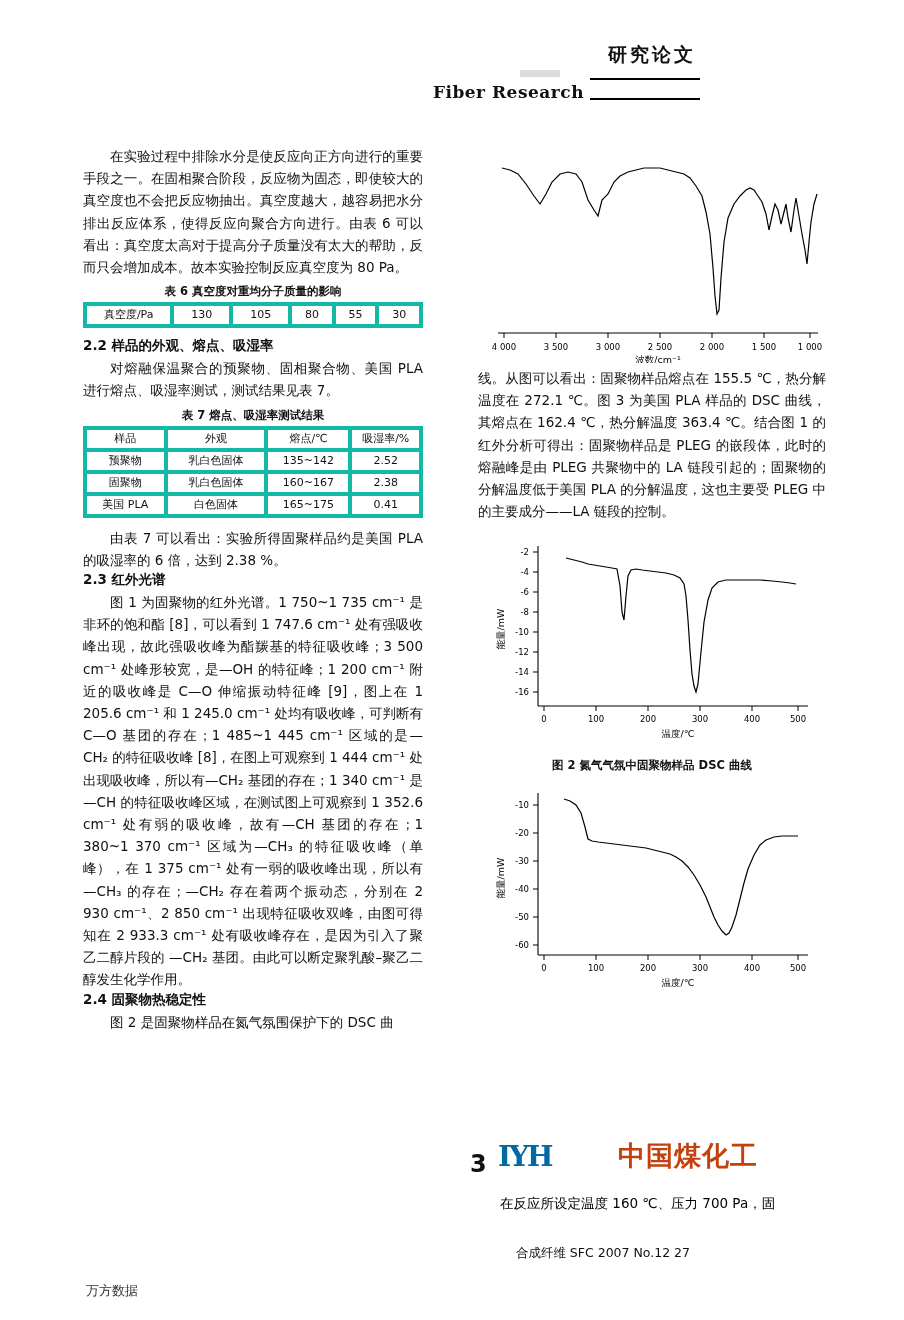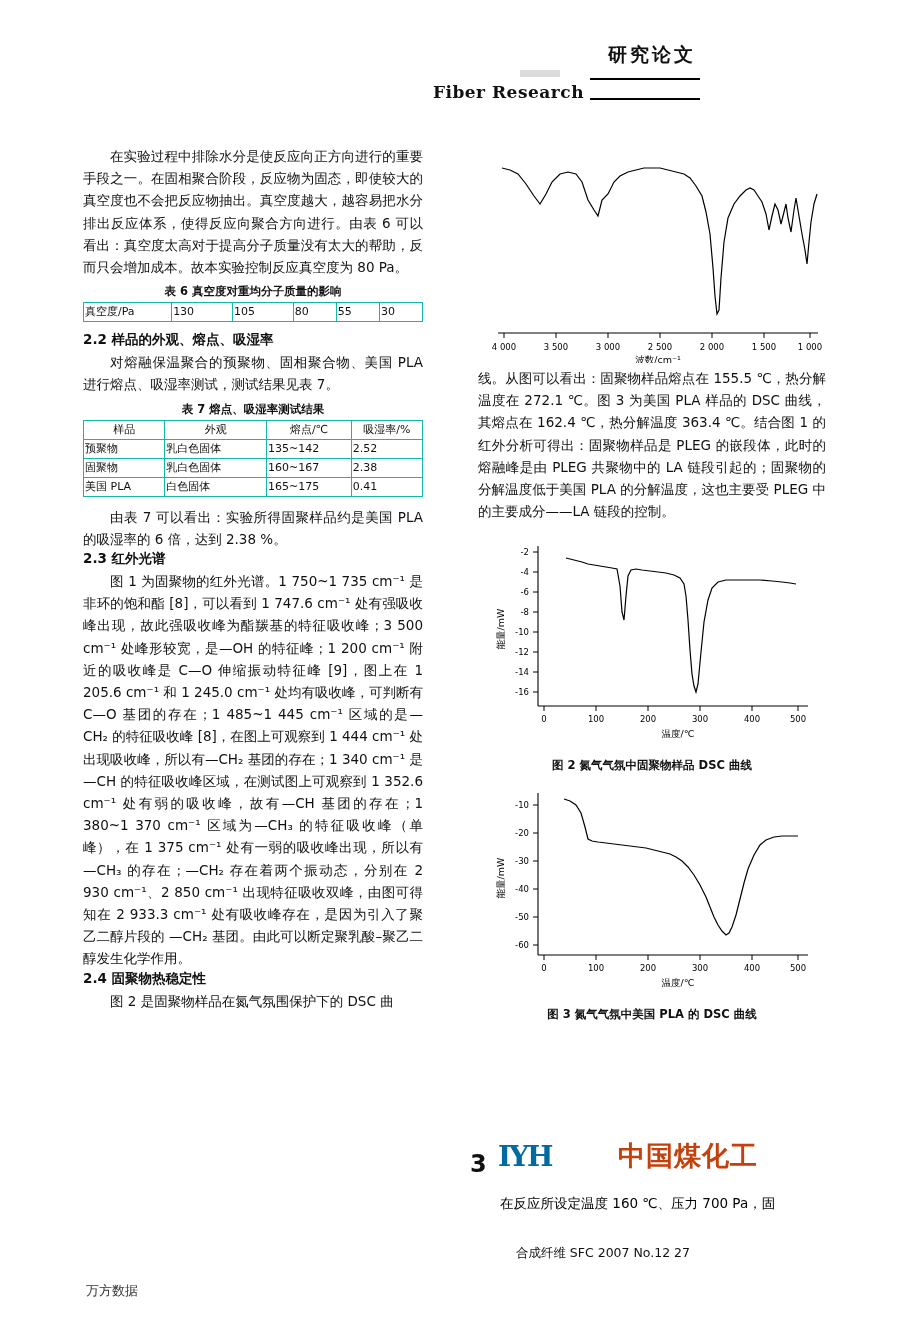--- a/index.html
+++ b/index.html
@@ -60,21 +60,21 @@
   
   .tbl-cap {
     font-size:11.5px; font-weight:bold; text-align:center;
     margin:6px 0 3px 0;
   }
   table.data {
     border-collapse:collapse; width:100%;
     font-size:11px; font-family:"DejaVu Sans", sans-serif;
   }
   table.data td, table.data th {
-    border:1px solid #14b8a6; padding:2px 1px;
+    border:4px solid #14b8a6; text-align:center; padding:2px 1px;
     font-weight:normal; line-height:14px;
   }
 
   
   .fig-cap {
     font-size:11.5px; font-weight:bold; text-align:center;
     margin:5px 0 10px 0;
   }
   .fig-box { width:100%; }
 
@@ -306,21 +306,20 @@
           <text x="118" y="188">100</text>
           <text x="170" y="188">200</text>
           <text x="222" y="188">300</text>
           <text x="274" y="188">400</text>
           <text x="320" y="188">500</text>
         </g>
         <text x="200" y="203" font-size="9.5" font-family="DejaVu Sans, sans-serif" text-anchor="middle">温度/℃</text>
         <text x="26" y="95" font-size="9.5" font-family="DejaVu Sans, sans-serif" text-anchor="middle" transform="rotate(-90 26 95)">能量/mW</text>
         <polyline fill="none" stroke="#000" stroke-width="1.2" points="86,16 92,18 98,22 103,30 107,44 110,56 114,58 120,59 128,60 136,61 144,62 152,63 160,64 168,65 176,67 184,69 192,71 198,74 204,78 210,84 216,92 222,102 228,114 232,124 236,134 240,142 244,148 248,152 251,150 254,144 258,132 262,116 266,100 270,86 276,72 282,62 288,57 296,54 304,53 312,53 320,53"></polyline>
       </svg>
-      <div class="fig-cap">图 3  氮气气氛中美国 PLA 的 DSC 曲线</div>
     </div>
   </div>
 
   <div class="logo">
     <span class="num3">3</span>
     <span class="iyh">IYH</span>
     <span class="cn">中国煤化工</span>
     <span class="cnmhg"></span>
   </div>
   <div class="occluded-line">在反应所设定温度 160 ℃、压力 700 Pa，固</div>

